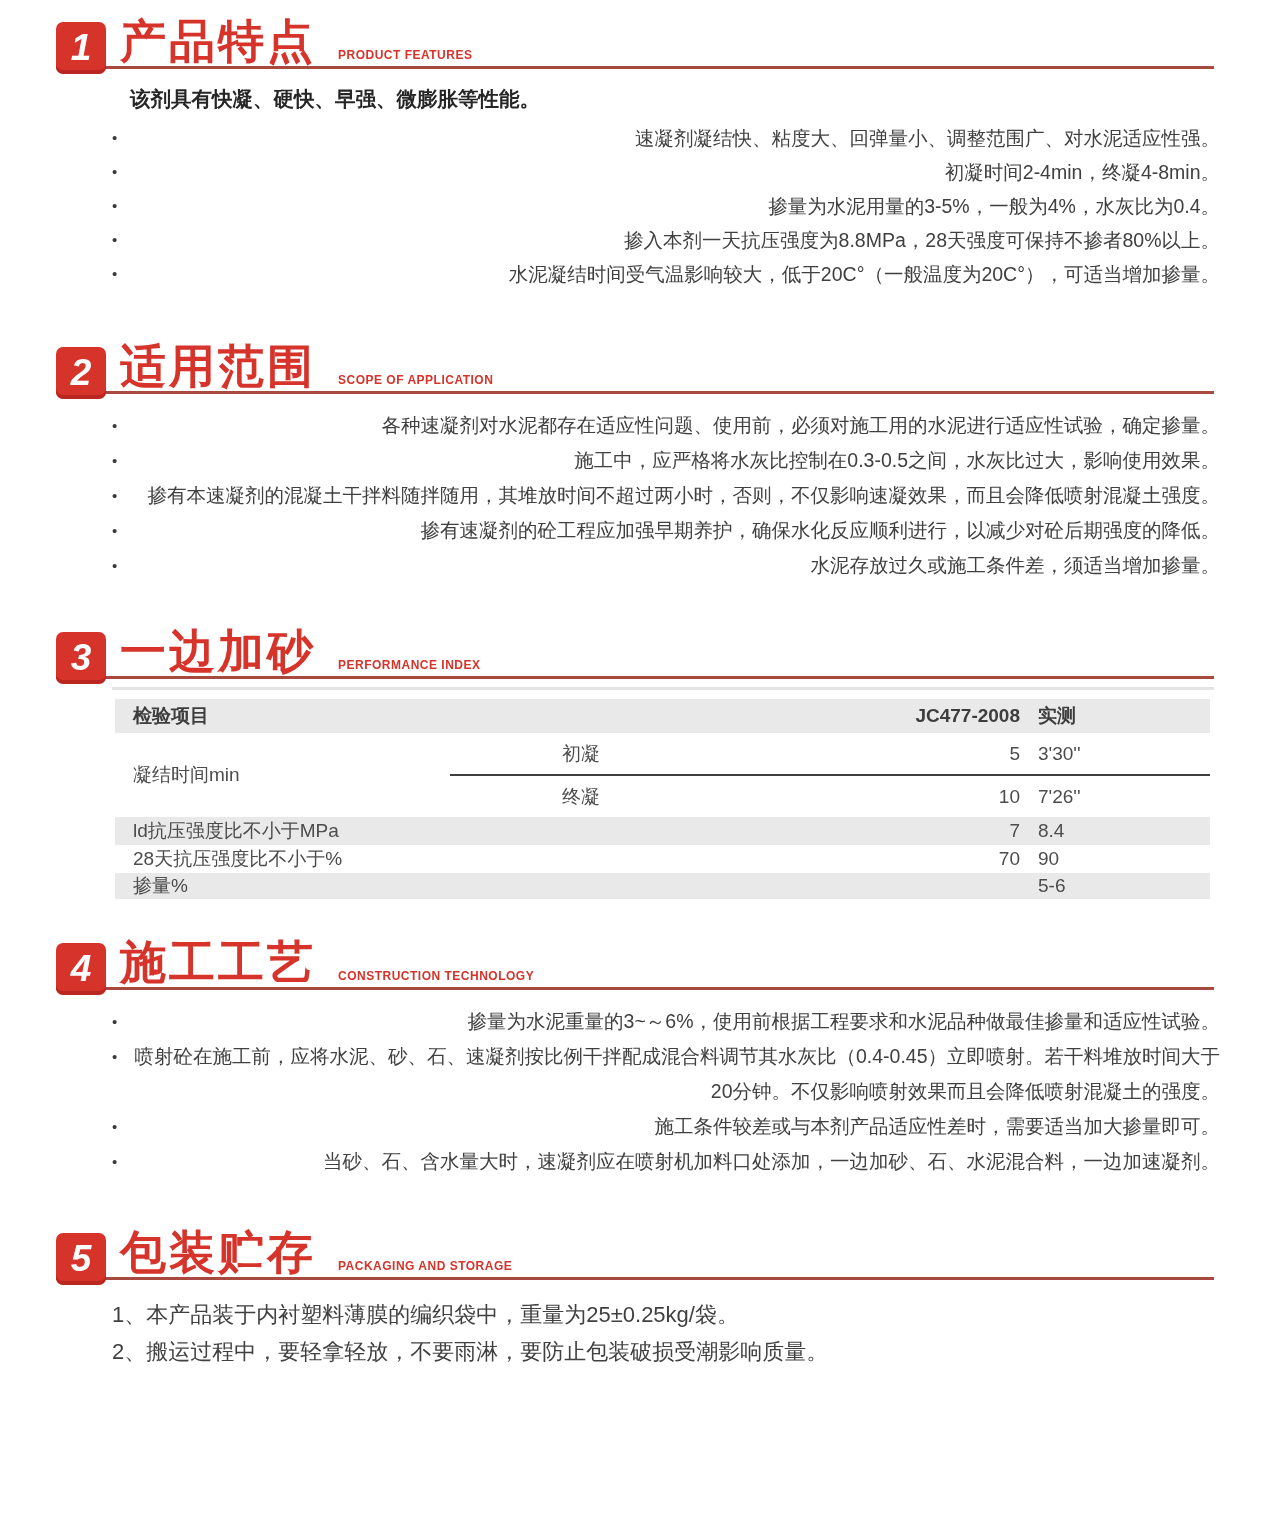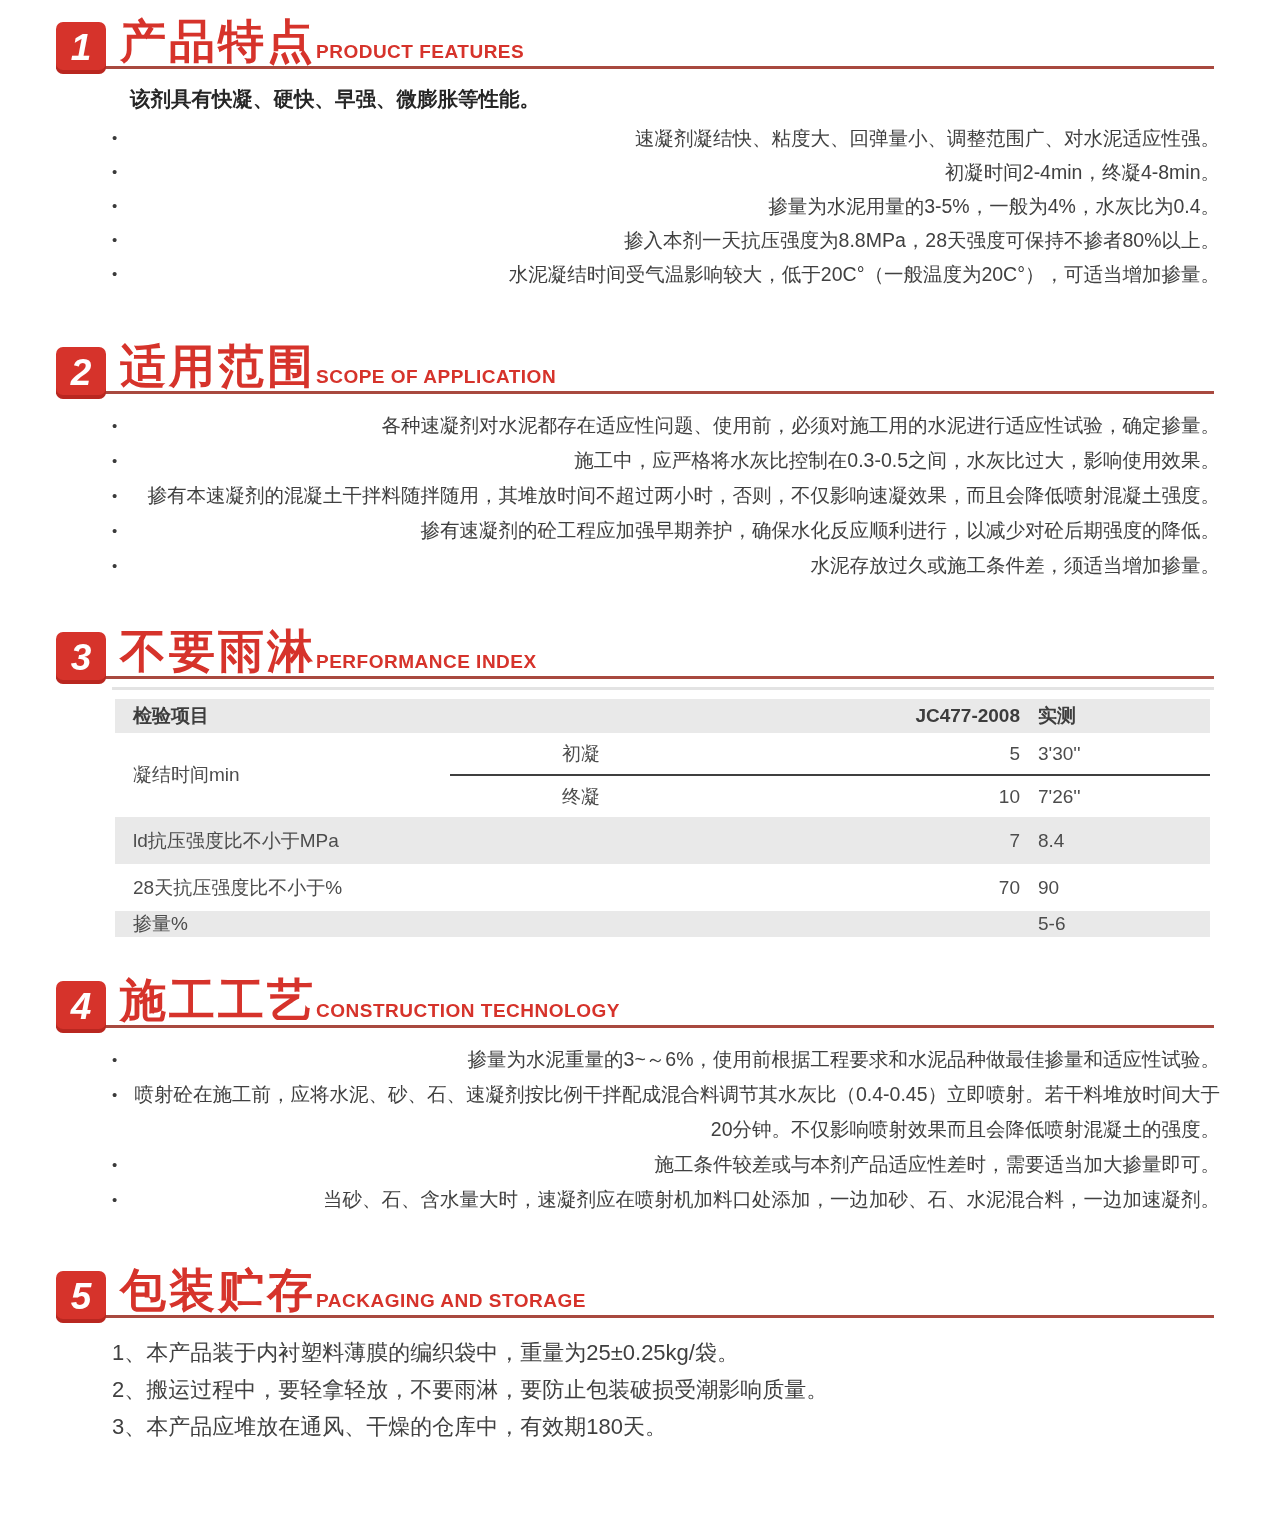--- a/index.html
+++ b/index.html
@@ -29,23 +29,23 @@
     display:flex;align-items:center;justify-content:center;
     margin-bottom:-8px;
     box-shadow:inset 0 -4px 0 rgba(110,10,5,.28);
   }
   .zh-title{
     font-size:46px;font-weight:800;line-height:1;
     color:var(--accent-red,#d6332b);
     margin-left:14px;letter-spacing:3px;padding-bottom:2px;
   }
   .en-title{
-    font-size:19px;font-weight:700;line-height:1;
+    font-size:12px;font-weight:700;line-height:1;
     color:var(--accent-red,#d6332b);
-    margin-left:0;padding-bottom:5px;letter-spacing:.5px;
+    margin-left:22px;padding-bottom:5px;letter-spacing:.5px;
   }
   
   .intro{
     margin:16px 0 2px 130px;
     font-size:20.5px;font-weight:700;color:#262626;
   }
   ul.bullets{
     list-style:none;margin:8px 0 0 0;padding:0 60px 0 112px;
   }
   ul.bullets li{display:flex;line-height:34px;font-size:19.5px;}
@@ -63,21 +63,21 @@
   .pre-rule{height:3px;background:#e3e3e3;margin:8px 66px 0 112px;}
   table.perf{
     border-collapse:collapse;table-layout:fixed;
     margin:9px 0 0 115px;width:1095px;
     font-size:19px;color:#4c4c4c;
   }
   table.perf th,table.perf td{padding:0;font-weight:normal;}
   table.perf .hd{background:var(--table-gray,#e9e9e9);height:34px;}
   table.perf .hd th{font-weight:600;color:#3d3d3d;}
   table.perf .sub{height:42px;}
-  table.perf .short{height:47px;}
+  table.perf .short{height:28px;}
   table.perf .g{background:var(--table-gray,#e9e9e9);}
   table.perf .l{text-align:left;padding-left:18px;}
   table.perf .c{text-align:right;}
   table.perf tr.divide td{border-top:2px solid #3f3f3f;}
 </style>
 </head>
 <body>
 
 <div class="sec">
   <div class="sec-header">
@@ -136,21 +136,21 @@
     <li>
         <span class="dot">•</span>
         <span class="txt">水泥存放过久或施工条件差，须适当增加掺量。</span>
       </li>
   </ul>
 </div>
 
 <div class="sec">
   <div class="sec-header mt-s3">
     <div class="badge">3</div>
-    <div class="zh-title">不要雨淋</div>
+    <div class="zh-title">一边加砂</div>
     <div class="en-title">PERFORMANCE INDEX</div>
   </div>
   <div class="pre-rule"></div>
   <table class="perf">
     <colgroup>
         <col style="width:335px">
         <col style="width:150px">
         <col style="width:420px">
         <col style="width:190px">
       </colgroup>
@@ -218,15 +218,14 @@
 
 <div class="sec">
   <div class="sec-header mt-s5">
     <div class="badge">5</div>
     <div class="zh-title">包装贮存</div>
     <div class="en-title">PACKAGING AND STORAGE</div>
   </div>
   <ul class="plainlist">
     <li>1、本产品装于内衬塑料薄膜的编织袋中，重量为25±0.25kg/袋。</li>
     <li>2、搬运过程中，要轻拿轻放，不要雨淋，要防止包装破损受潮影响质量。</li>
-    <li>3、本产品应堆放在通风、干燥的仓库中，有效期180天。</li>
   </ul>
 </div>
 
 </body></html>

